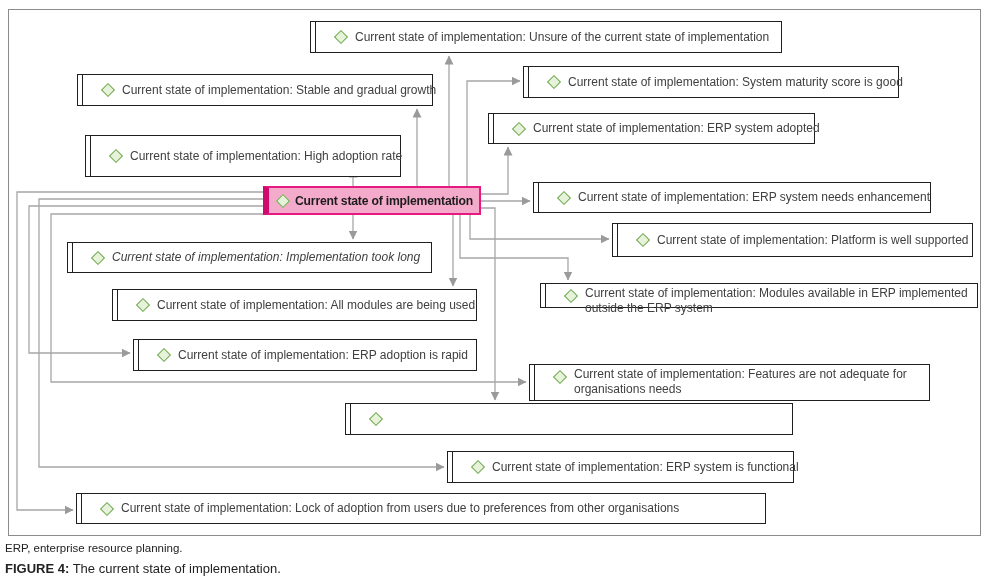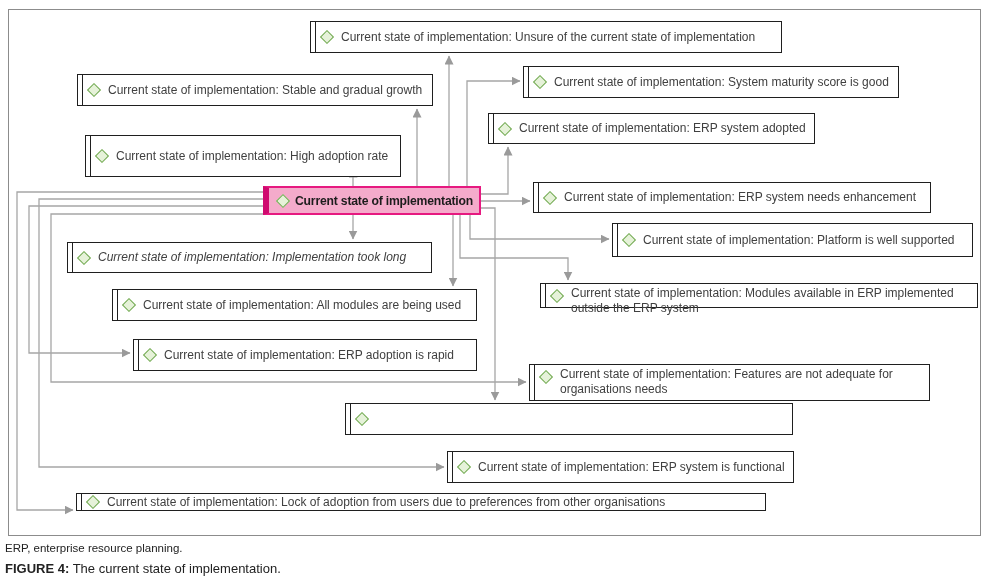--- a/index.html
+++ b/index.html
@@ -12,21 +12,21 @@
   }
   .frame{
     position:absolute;left:8px;top:9px;width:971px;height:525px;
     border:1px solid #8c8c8c;background:transparent;
   }
   svg.wires{position:absolute;left:0;top:0;width:988px;height:587px;}
   .node{
     position:absolute;box-sizing:border-box;
     background:#ffffff;border:1.5px solid #1f1f1f;
     display:flex;align-items:center;
-    padding:2px 6px 2px 8px;
+    padding:2px 6px 2px 22px;
     font-size:12px;line-height:1.22;color:#404040;
     white-space:nowrap;
   }
   .node::before{
     content:"";position:absolute;left:4px;top:0;bottom:0;width:1px;background:#1f1f1f;
   }
   .node.wrap{white-space:normal;align-items:flex-start;}
   .node.wrap .diamond{margin-top:5px;}
   .diamond{
     width:8px;height:8px;flex:0 0 auto;
@@ -151,21 +151,21 @@
 
 <div class="node" style="left:345px;top:403px;width:448px;height:32px;">
   <span class="diamond"></span>
 </div>
 
 <div class="node" style="left:447px;top:451px;width:347px;height:32px;">
   <span class="diamond"></span>
   <span>Current state of implementation: ERP system is functional</span>
 </div>
 
-<div class="node" style="left:76px;top:493px;width:690px;height:18px;">
+<div class="node" style="left:76px;top:493px;width:690px;height:31px;">
   <span class="diamond"></span>
   <span>Current state of implementation: Lock of adoption from users due to preferences from other organisations</span>
 </div>
 
 <div class="caption-note">ERP, enterprise resource planning.</div>
 <div class="caption-figure">
   <b>FIGURE 4:</b><span> The current state of implementation.</span>
 </div>
 
 </body></html>

